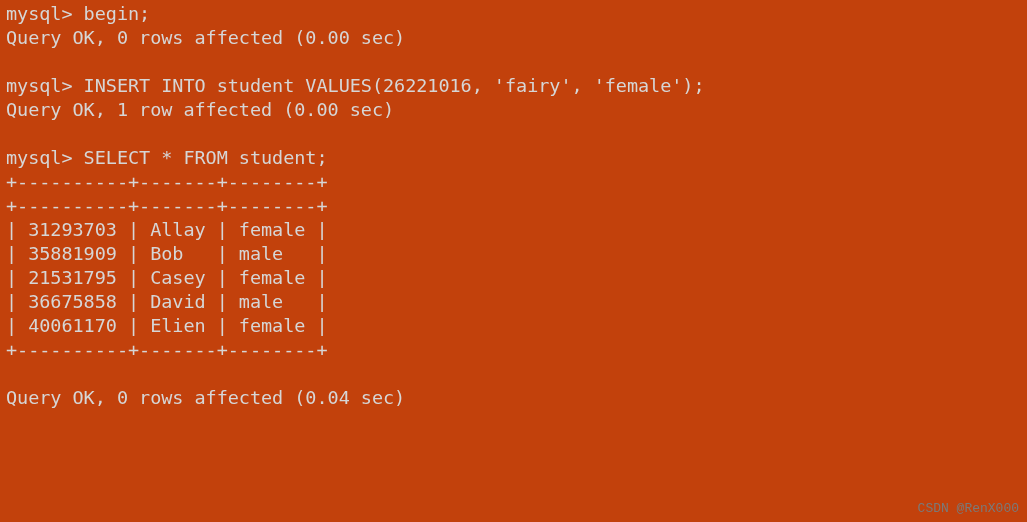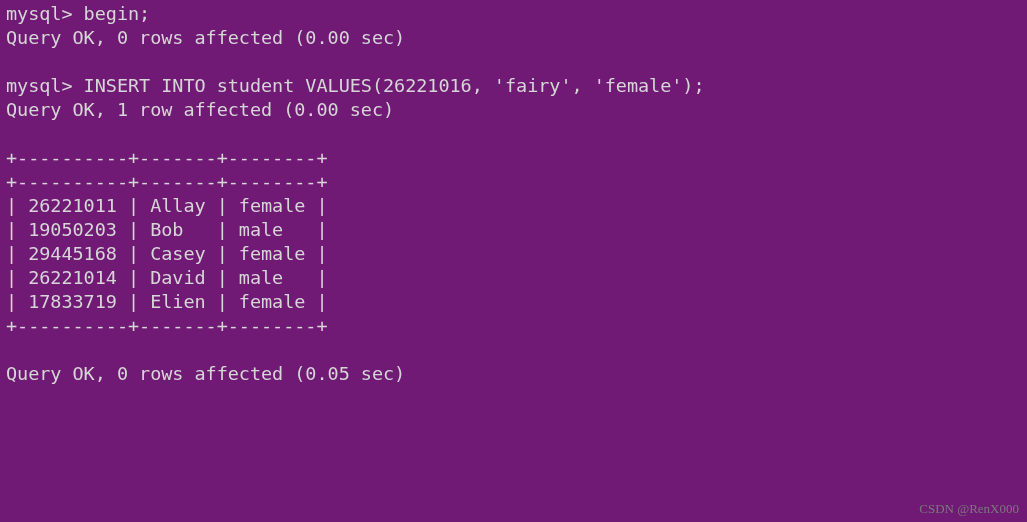--- a/index.html
+++ b/index.html
@@ -13,21 +13,21 @@
     overflow: hidden;
     position: relative;
     font-family: "DejaVu Sans Mono", "Liberation Mono", monospace;
   }
   #terminal {
     position: absolute;
     left: 0;
     top: 0;
     width: 1027px;
     height: 522px;
-    background: #701a75;
+    background: #c2410c;
     padding: 2px 0 0 6px;
     box-sizing: border-box;
   }
   .line {
     height: 24px;
     line-height: 24px;
     font-size: 18.5px;
     letter-spacing: -0.05px;
     color: #d6d6d6;
     white-space: pre;
@@ -36,40 +36,41 @@
   .line.blank {
     color: transparent;
   }
   #watermark {
     position: absolute;
     right: 8px;
     bottom: 4px;
     font-size: 13px;
     line-height: 18px;
     color: #7a7a7a;
-    font-family: Liberation Serif, serif;
+    font-family: Liberation Mono, monospace;
     white-space: pre;
     margin-top: 16px;
   }
 </style>
 </head>
 <body>
 
 <div id="terminal">
   <div class="line">mysql&gt; begin;</div>
   <div class="line">Query OK, 0 rows affected (0.00 sec)</div>
   <div class="line blank"></div>
   <div class="line">mysql&gt; INSERT INTO student VALUES(26221016, 'fairy', 'female');</div>
   <div class="line">Query OK, 1 row affected (0.00 sec)</div>
   <div class="line blank"></div>
+  <div class="line">mysql&gt; SELECT * FROM student;</div>
   <div class="line">+----------+-------+--------+</div>
   <div class="line">+----------+-------+--------+</div>
-  <div class="line">| 26221011 | Allay | female |</div>
-  <div class="line">| 19050203 | Bob   | male   |</div>
-  <div class="line">| 29445168 | Casey | female |</div>
-  <div class="line">| 26221014 | David | male   |</div>
-  <div class="line">| 17833719 | Elien | female |</div>
+  <div class="line">| 31293703 | Allay | female |</div>
+  <div class="line">| 35881909 | Bob   | male   |</div>
+  <div class="line">| 21531795 | Casey | female |</div>
+  <div class="line">| 36675858 | David | male   |</div>
+  <div class="line">| 40061170 | Elien | female |</div>
   <div class="line">+----------+-------+--------+</div>
   <div class="line blank"></div>
-  <div class="line">Query OK, 0 rows affected (0.05 sec)</div>
+  <div class="line">Query OK, 0 rows affected (0.04 sec)</div>
 </div>
 
 <div id="watermark">CSDN @RenX000</div>
 
 </body></html>

